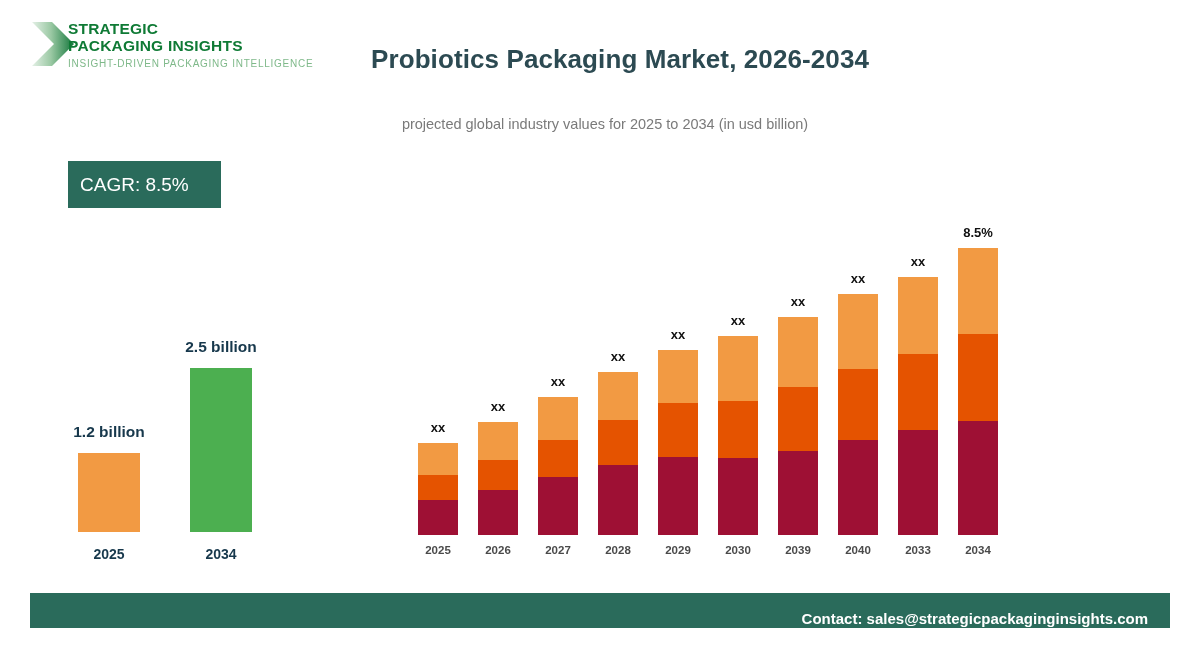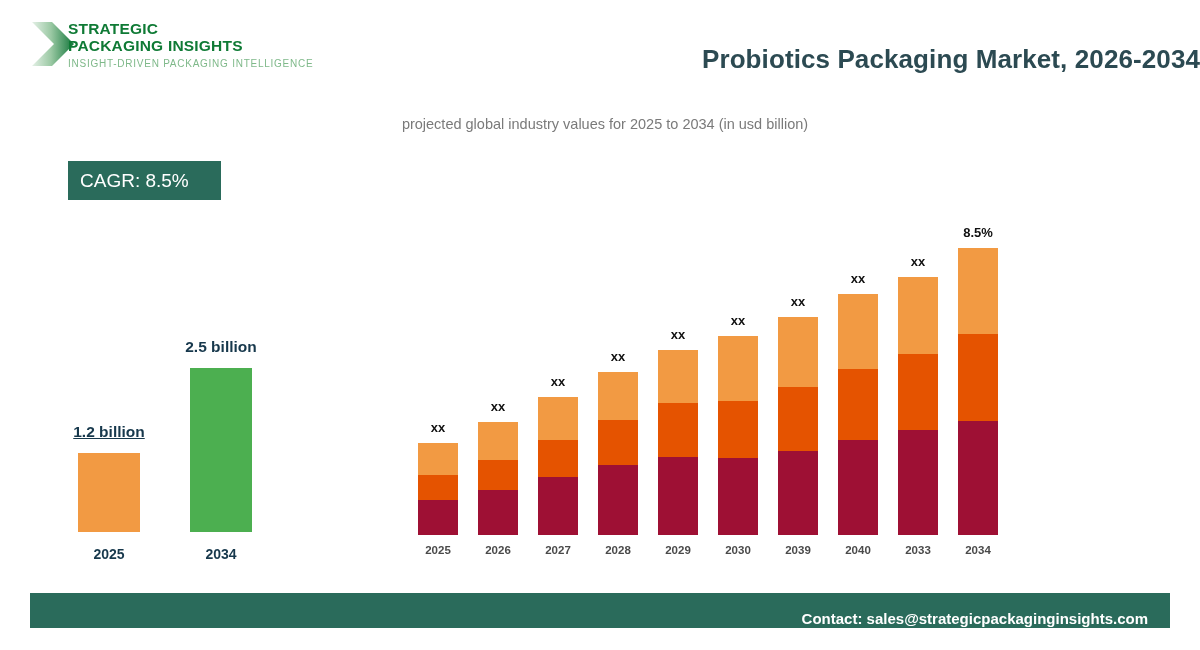--- a/index.html
+++ b/index.html
@@ -55,21 +55,21 @@
     margin-top: 4px;
     white-space: nowrap;
   }
 
   
   .chart-title {
     position: absolute;
     left: 0;
     top: 44px;
     width: 1200px;
-    text-align: right;
+    text-align: center;
     padding-left: 40px;
     color: #2C4A52;
     font-size: 26px;
     font-weight: bold;
     letter-spacing: 0.1px;
   }
   .chart-subtitle {
     position: absolute;
     left: 0;
     top: 116px;
@@ -79,21 +79,21 @@
     color: #7A7A7A;
     font-size: 14.5px;
   }
 
   
   .cagr-badge {
     position: absolute;
     left: 68px;
     top: 161px;
     width: 153px;
-    height: 39px;
+    height: 47px;
     background: #2A6B5B;
     color: #ffffff;
     font-size: 19px;
     display: flex;
     align-items: center;
     padding-left: 12px;
   }
 
   
   .left-chart {
@@ -219,21 +219,21 @@
   </div>
 
   <div class="chart-title">Probiotics Packaging Market, 2026-2034</div>
   <div class="chart-subtitle">projected global industry values for 2025 to 2034 (in usd billion)</div>
 
   <div class="cagr-badge">CAGR: 8.5%</div>
 
   <div class="left-chart">
     <div class="lbar-group" id="left-bars">
         <div class="lbar" style="left: 28px; height: 79px; background: rgb(242, 154, 67);"></div>
-        <div class="lbar-value" style="left: -16px; bottom: 91px; text-decoration: underline;">1.2 billion</div>
+        <div class="lbar-value" style="left: -16px; bottom: 91px;">1.2 billion</div>
         <div class="lbar-cat" style="left: 4px; bottom: -30px;">2025</div>
         <div class="lbar" style="left: 140px; height: 164px; background: rgb(76, 175, 80);"></div>
         <div class="lbar-value" style="left: 96px; bottom: 176px;">2.5 billion</div>
         <div class="lbar-cat" style="left: 116px; bottom: -30px;">2034</div>
       </div>
   </div>
 
   <div class="stacked-chart">
     <div id="stacked-bars" style="position:absolute;inset:0;">
         <div class="sbar-col" style="left: 18px; height: 360px;">

